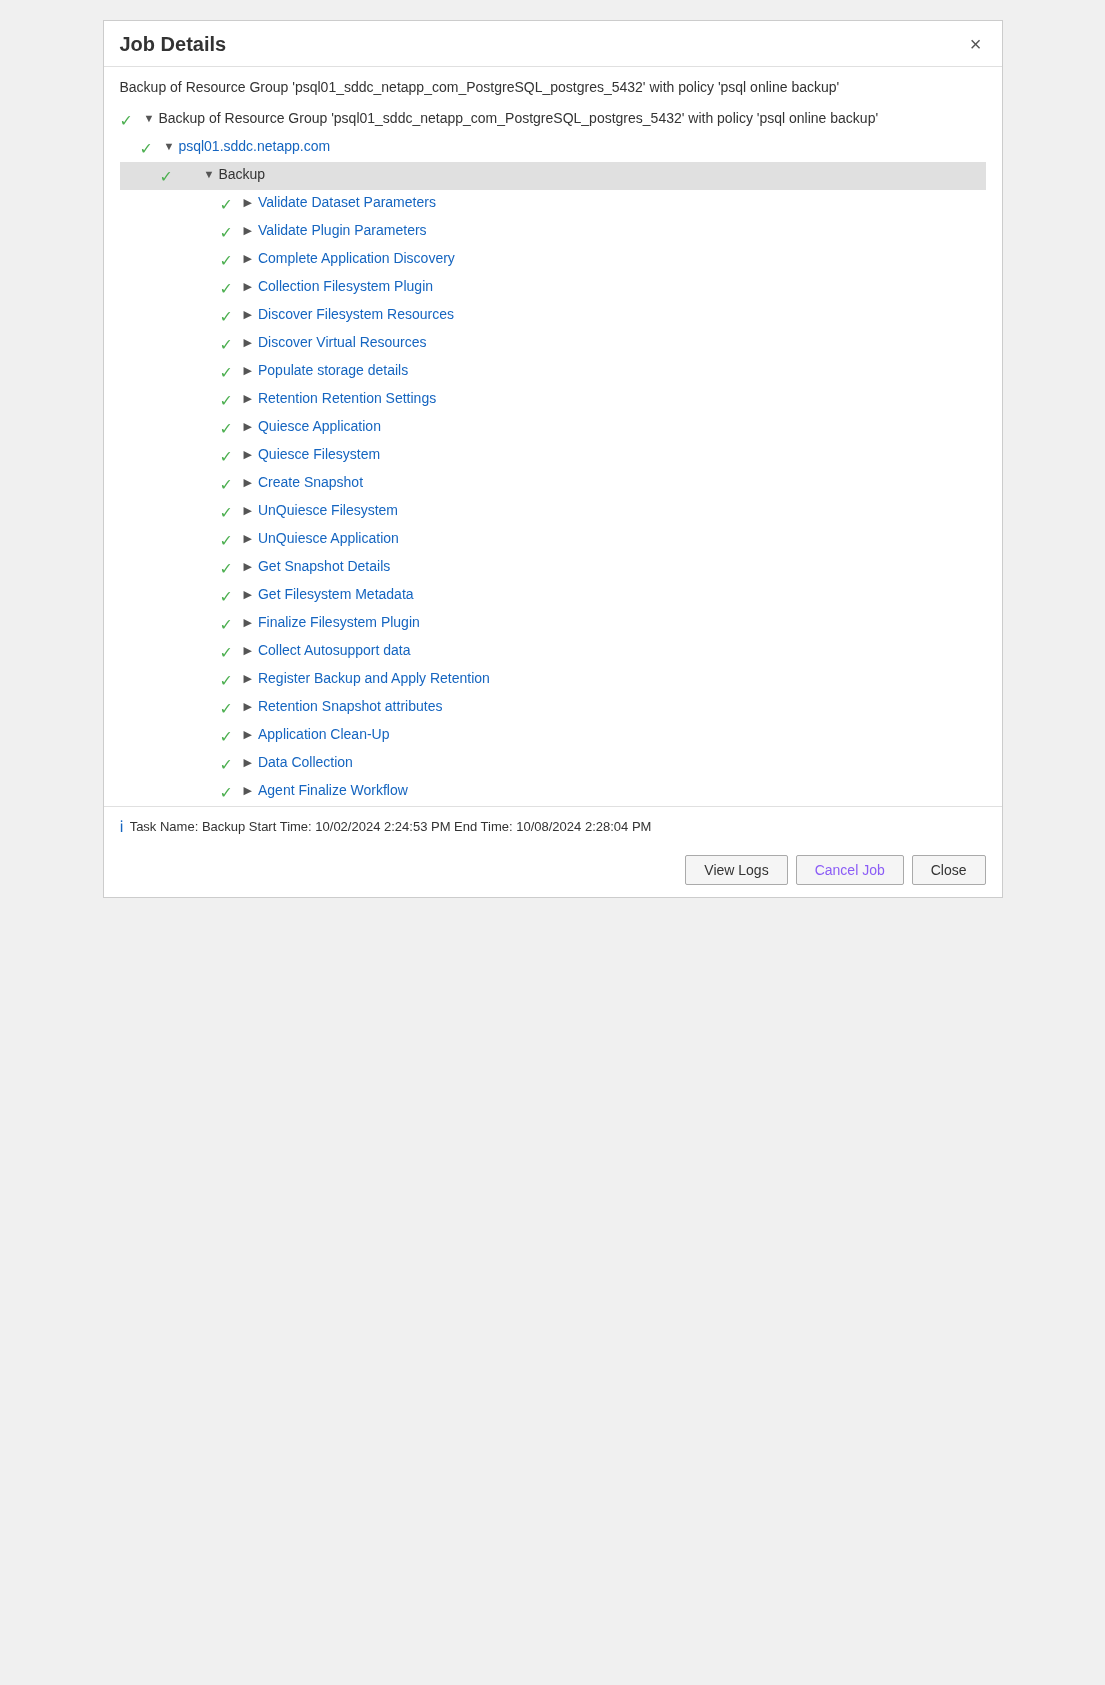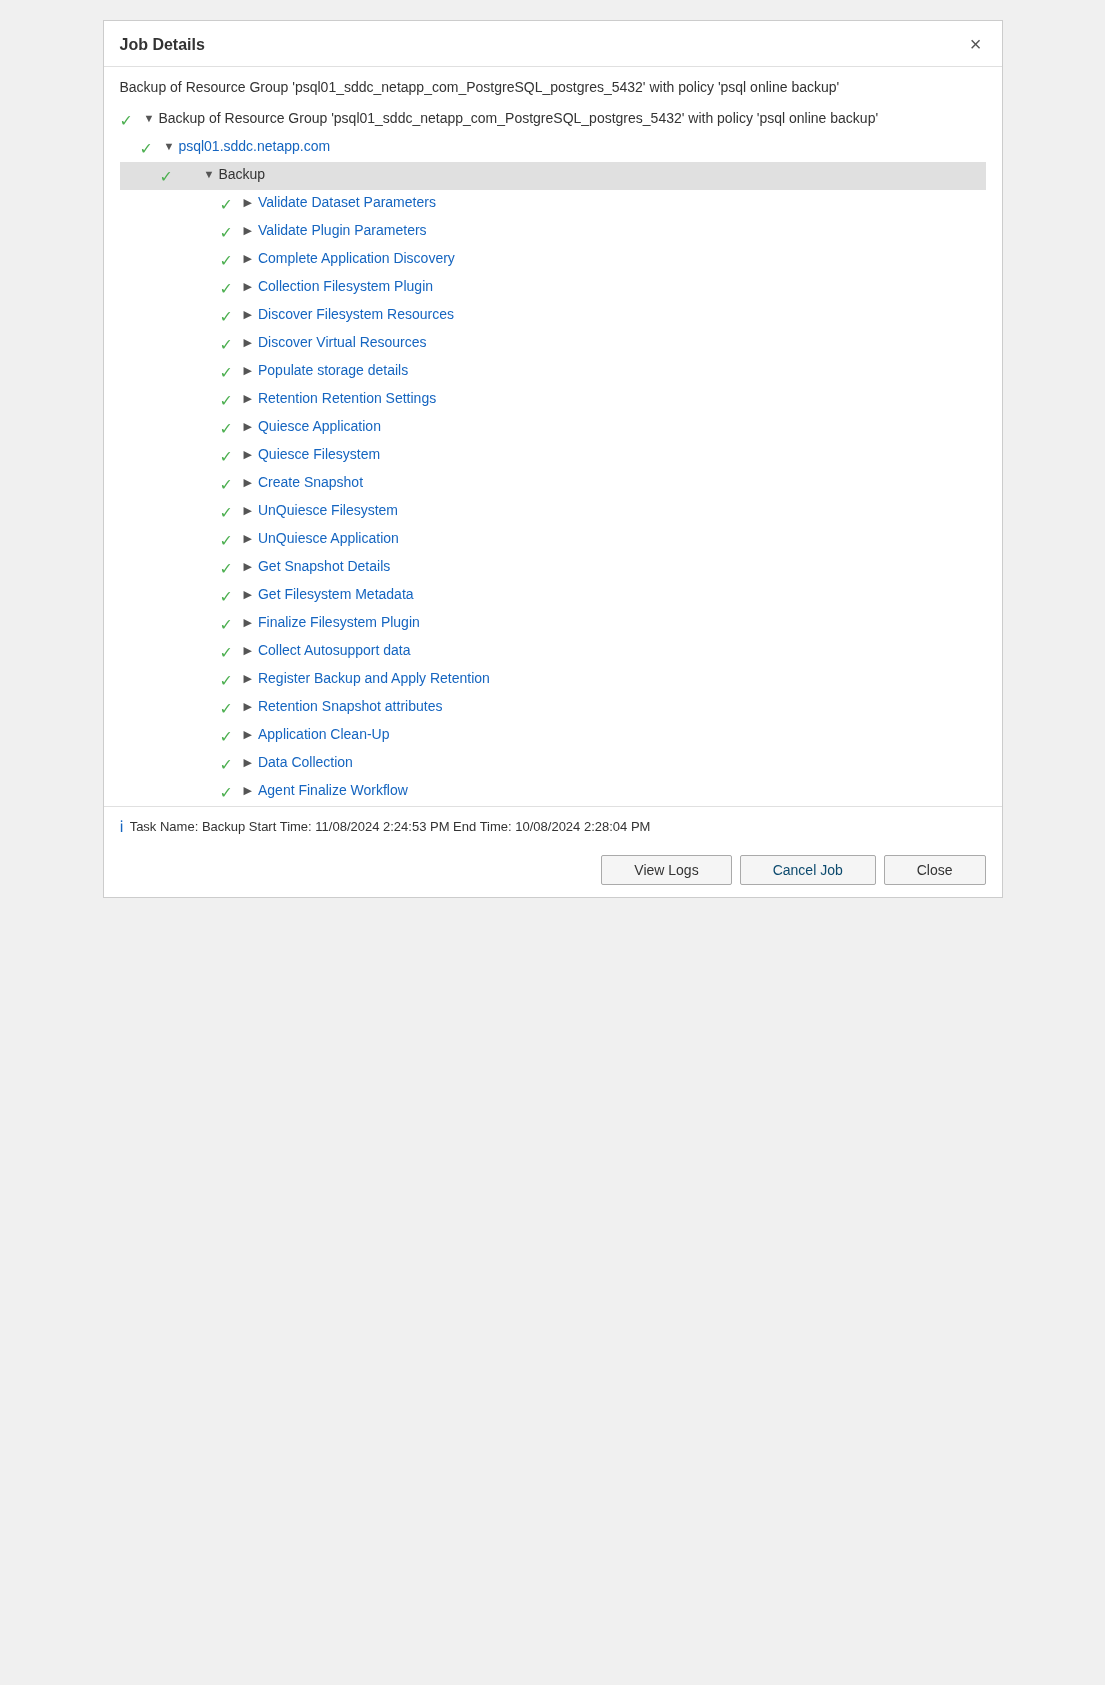--- a/index.html
+++ b/index.html
@@ -21,21 +21,21 @@
       flex-direction: column;
     }
     .dialog-header {
       display: flex;
       justify-content: space-between;
       align-items: center;
       padding: 12px 16px 10px 16px;
       border-bottom: 1px solid #e0e0e0;
     }
     .dialog-title {
-      font-size: 16px;
+      font-size: 20px;
       font-weight: bold;
       color: #333;
     }
     .close-btn {
       background: none;
       border: none;
       font-size: 20px;
       cursor: pointer;
       color: #555;
       padding: 0 4px;
@@ -99,30 +99,30 @@
       color: #1565C0;
       font-size: 16px;
     }
     .footer-buttons {
       display: flex;
       justify-content: flex-end;
       gap: 8px;
       padding: 10px 16px 12px 16px;
     }
     .btn {
-      padding: 6px 32px;
+      padding: 6px 18px;
       font-size: 14px;
       border: 1px solid #aaa;
       background: #f5f5f5;
       cursor: pointer;
       border-radius: 2px;
       color: #333;
     }
     .btn-disabled {
-      color: #0c4a6e;
+      color: #8b5cf6;
       cursor: default;
     }
   </style>
 </head>
 <body>
 
 <div class="dialog">
 
   <div class="dialog-header">
     <span class="dialog-title">Job Details</span>
@@ -263,21 +263,21 @@
           <span class="expand-icon" style="margin-right: 6px;">▶</span>
           <span class="item-label link-style">Agent Finalize Workflow</span>
         </div>
       </div>
 
   </div>
 
   <div class="dialog-footer">
     <div class="footer-info">
       <span class="info-icon">ℹ</span>
-      <span>Task Name: Backup Start Time: 11/08/2024 2:24:53 PM End Time: 10/08/2024 2:28:04 PM</span>
+      <span>Task Name: Backup Start Time: 10/02/2024 2:24:53 PM End Time: 10/08/2024 2:28:04 PM</span>
     </div>
   </div>
 
   <div class="footer-buttons">
     <button class="btn">View Logs</button>
     <button class="btn btn-disabled">Cancel Job</button>
     <button class="btn">Close</button>
   </div>
 </div>
 

